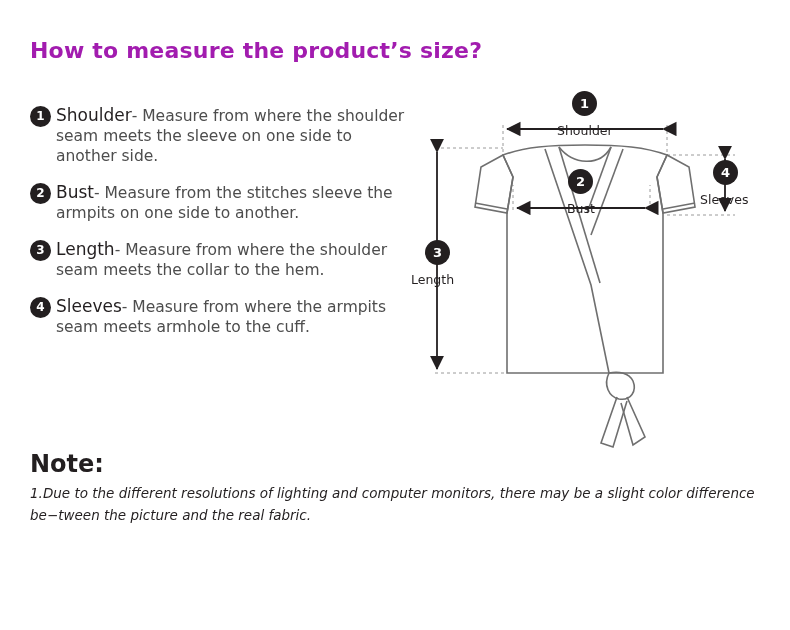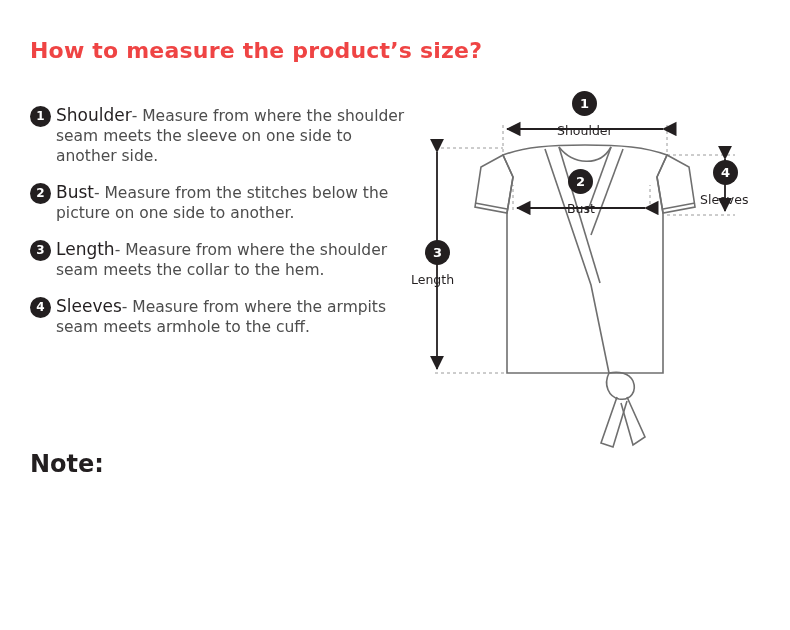--- a/index.html
+++ b/index.html
@@ -20,21 +20,21 @@
     width: 790px;
     height: 630px;
   }
   .title {
     position: absolute;
     left: 30px;
     top: 38px;
     font-size: 22px;
     font-weight: bold;
     letter-spacing: 0.2px;
-    color: #ef4444;
+    color: #a21caf;
   }
 
   
   .steps {
     position: absolute;
     left: 30px;
     top: 105px;
     width: 380px;
   }
   .step {
@@ -124,21 +124,21 @@
 
   <div class="steps">
 
     <div class="step">
       <div class="badge">1</div>
       <div class="step-text"><span class="kw">Shoulder</span><span>- Measure from where the shoulder seam meets the sleeve on one side to another side.</span></div>
     </div>
 
     <div class="step">
       <div class="badge">2</div>
-      <div class="step-text"><span class="kw">Bust</span><span>- Measure from the stitches below the picture on one side to another.</span></div>
+      <div class="step-text"><span class="kw">Bust</span><span>- Measure from the stitches sleeve the armpits on one side to another.</span></div>
     </div>
 
     <div class="step">
       <div class="badge">3</div>
       <div class="step-text"><span class="kw">Length</span><span>- Measure from where the shoulder seam meets the collar to the hem.</span></div>
     </div>
 
     <div class="step">
       <div class="badge">4</div>
       <div class="step-text"><span class="kw">Sleeves</span><span>- Measure from where the armpits seam meets armhole to the cuff.</span></div>
@@ -214,15 +214,16 @@
 
     <div class="dbadge" style="left:30px; top:155px;">3</div>
     <div class="dlabel" style="left:16px; top:187px;">Length</div>
 
     <div class="dbadge" style="left:318px; top:75px;">4</div>
     <div class="dlabel" style="left:305px; top:107px;">Sleeves</div>
   </div>
 
   <div class="note-title">Note:</div>
   <div class="note-body">
+    <div>1.Due to the different resolutions of lighting and computer monitors, there may be a slight color difference be−tween the picture and the real fabric.</div>
   </div>
 
 </div>
 
 </body></html>

